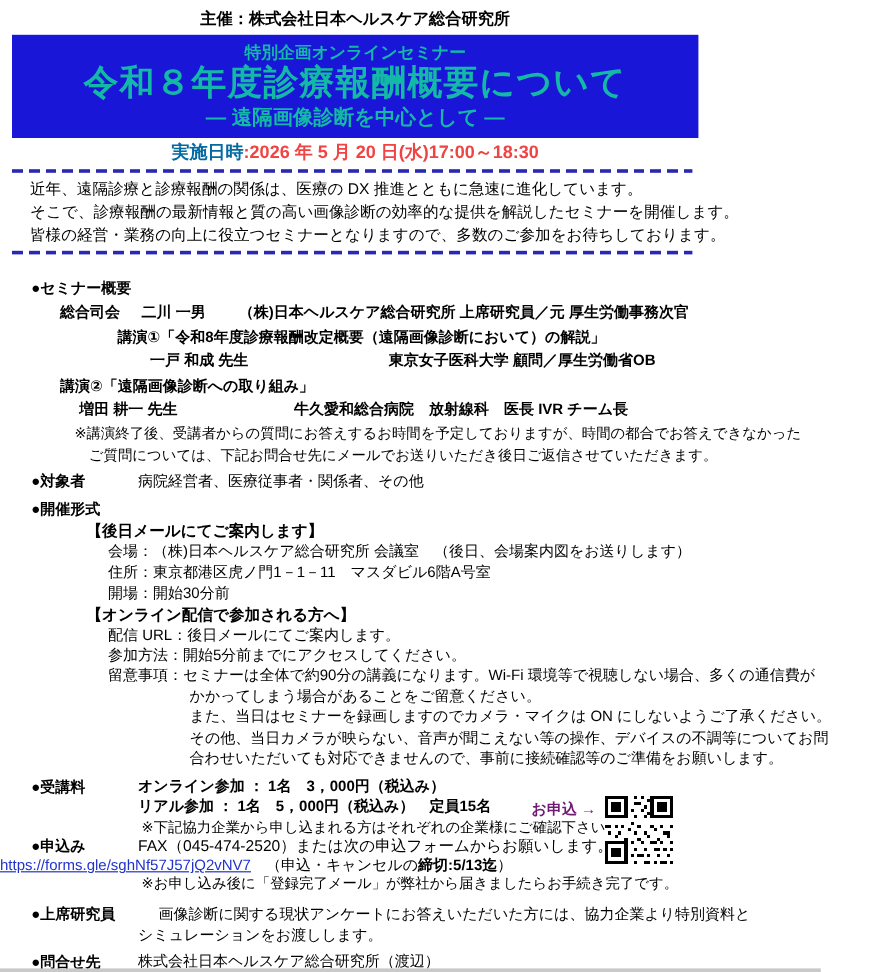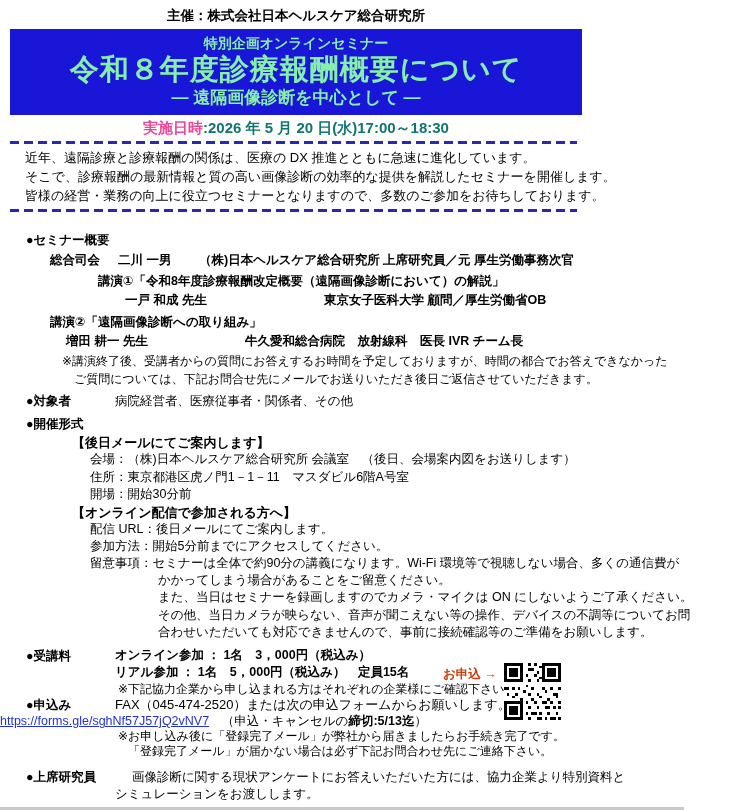--- a/index.html
+++ b/index.html
@@ -2,30 +2,30 @@
 <html><head>
 <meta charset="utf-8">
 <style>
   html,body{margin:0;padding:0;}
   body{background:#ffffff;font-family:"Liberation Sans","DejaVu Sans",sans-serif;color:#000;}
   .page{position:relative;width:736px;height:810px;background:#fff;overflow:hidden;}
 
   .organizer{margin:6px 0 0 10px;width:572px;text-align:center;
     font-size:13.5px;font-weight:bold;line-height:20px;}
 
-  .banner{margin:3px 0 0 10px;width:572px;background:#1a16d8;color:#86efac;
+  .banner{margin:3px 0 0 10px;width:572px;background:#1a16d8;color:#14b8a6;
     text-align:center;font-weight:bold;padding:5px 0 7px 0;}
   .banner-sub{font-size:14px;line-height:18px;}
   .banner-title{font-size:29px;line-height:35px;letter-spacing:1px;}
   .banner-tag{font-size:17px;line-height:21px;}
 
   .datetime{margin:3px 0 0 10px;width:572px;text-align:center;
     font-size:15px;font-weight:bold;line-height:20px;}
-  .dt-label{color:#ec4899;}
-  .dt-value{color:#0f766e;}
+  .dt-label{color:#0369a1;}
+  .dt-value{color:#ef4444;}
 
   .dash{margin:3px 0 0 10px;width:567px;height:3px;
     background:repeating-linear-gradient(90deg,#2828b4 0 9px,transparent 9px 14px);}
   .dash2{margin-top:4px;}
 
   .intro{margin:4px 0 0 25px;font-size:13px;line-height:19px;}
 
   .sec-label{font-weight:bold;font-size:12.5px;}
   .row{display:flex;align-items:flex-start;}
 
@@ -58,21 +58,21 @@
   .fee-note{margin-left:118px;font-size:12px;line-height:15px;}
 
   .apply-row{margin-left:26px;font-size:13px;line-height:16.5px;}
   .apply-head{width:89px;flex:none;font-weight:bold;font-size:12.5px;}
   .url-row{font-size:12.5px;line-height:16px;}
   .url-link{color:#2233cc;text-decoration:underline;}
   .deadline-bold{font-weight:bold;}
   .apply-note1{margin-left:118px;font-size:12px;line-height:15px;}
   .apply-note2{margin-left:128px;font-size:12px;line-height:15px;}
 
-  .apply-cta{position:absolute;left:443px;top:666px;color:#c2410c;
+  .apply-cta{position:absolute;left:443px;top:666px;color:#701a75;
     font-size:12.5px;font-weight:bold;}
   .qr{position:absolute;left:504px;top:663px;width:57px;height:57px;}
 
   .survey{margin-top:10px;}
   .survey-head{width:106px;flex:none;font-weight:bold;font-size:12.5px;}
   .survey-row{margin-left:26px;font-size:12.5px;line-height:17px;}
   .survey-line2{margin-left:115px;font-size:12.5px;line-height:17px;}
 
   .contact{margin-top:5px;}
   .contact-col{font-size:12.5px;line-height:14px;}
@@ -163,21 +163,20 @@
   <div class="fee-note">※下記協力企業から申し込まれる方はそれぞれの企業様にご確認下さい。</div>
 
   <div class="row apply-row">
     <span class="apply-head">●申込み</span>
     <span>FAX（045-474-2520）または次の申込フォームからお願いします。</span>
   </div>
   <div class="url-row">
     <a class="url-link" href="#">https://forms.gle/sghNf57J57jQ2vNV7</a><span>　（申込・キャンセルの</span><span class="deadline-bold">締切:5/13迄</span><span>）</span>
   </div>
   <div class="apply-note1">※お申し込み後に「登録完了メール」が弊社から届きましたらお手続き完了です。</div>
-  <div class="apply-note2">「登録完了メール」が届かない場合は必ず下記お問合わせ先にご連絡下さい。</div>
 
   <div class="apply-cta">お申込 →</div>
 
   <svg class="qr" viewBox="0 0 21 21" shape-rendering="crispEdges">
     <rect x="0" y="0" width="21" height="21" fill="#ffffff"></rect>
     <rect x="0" y="0" width="7" height="7" fill="#000"></rect>
       <rect x="1" y="1" width="5" height="5" fill="#fff"></rect>
       <rect x="2" y="2" width="3" height="3" fill="#000"></rect>
     <rect x="14" y="0" width="7" height="7" fill="#000"></rect>
       <rect x="15" y="1" width="5" height="5" fill="#fff"></rect>

